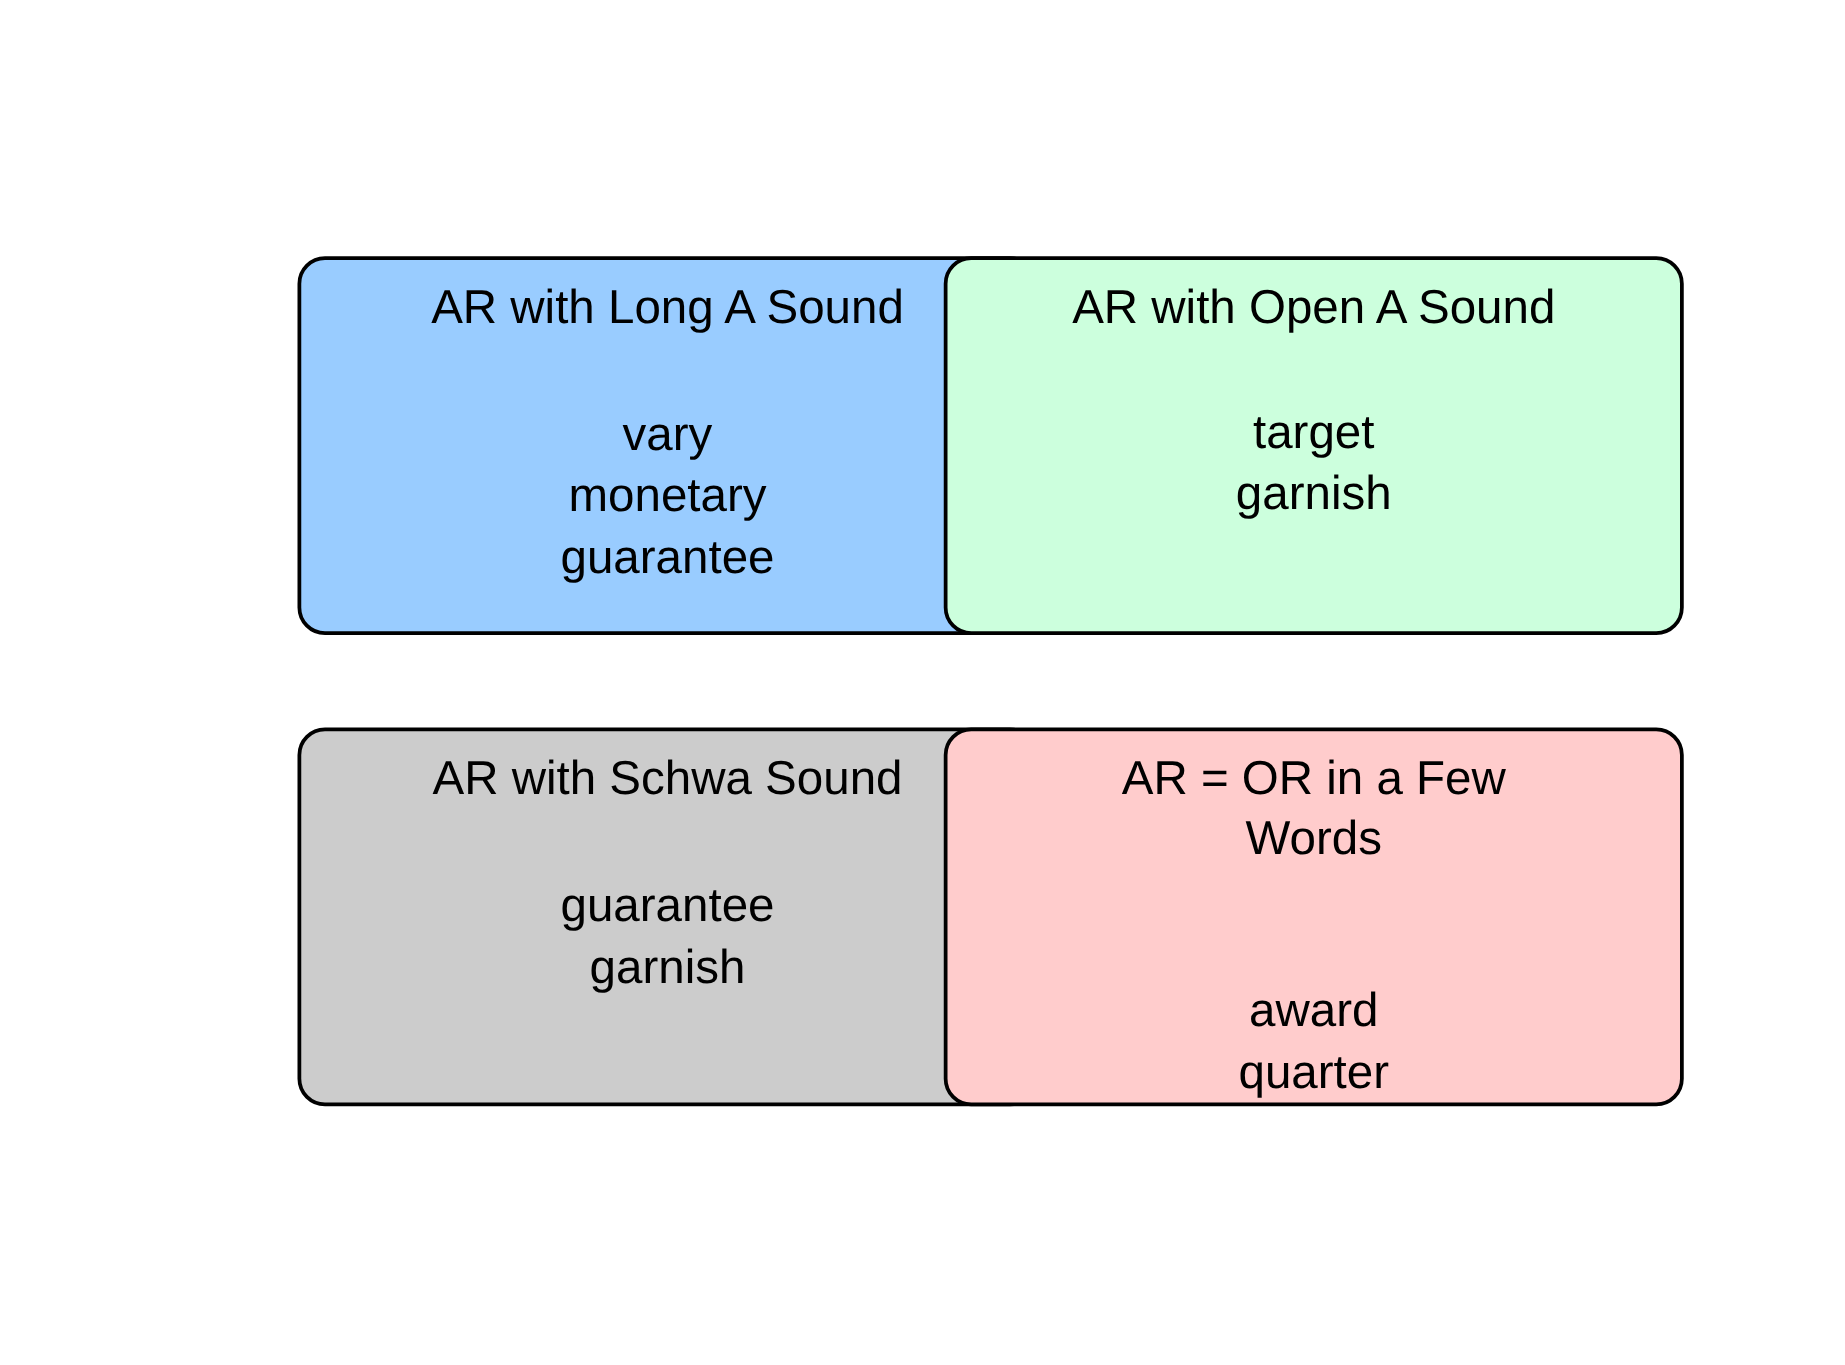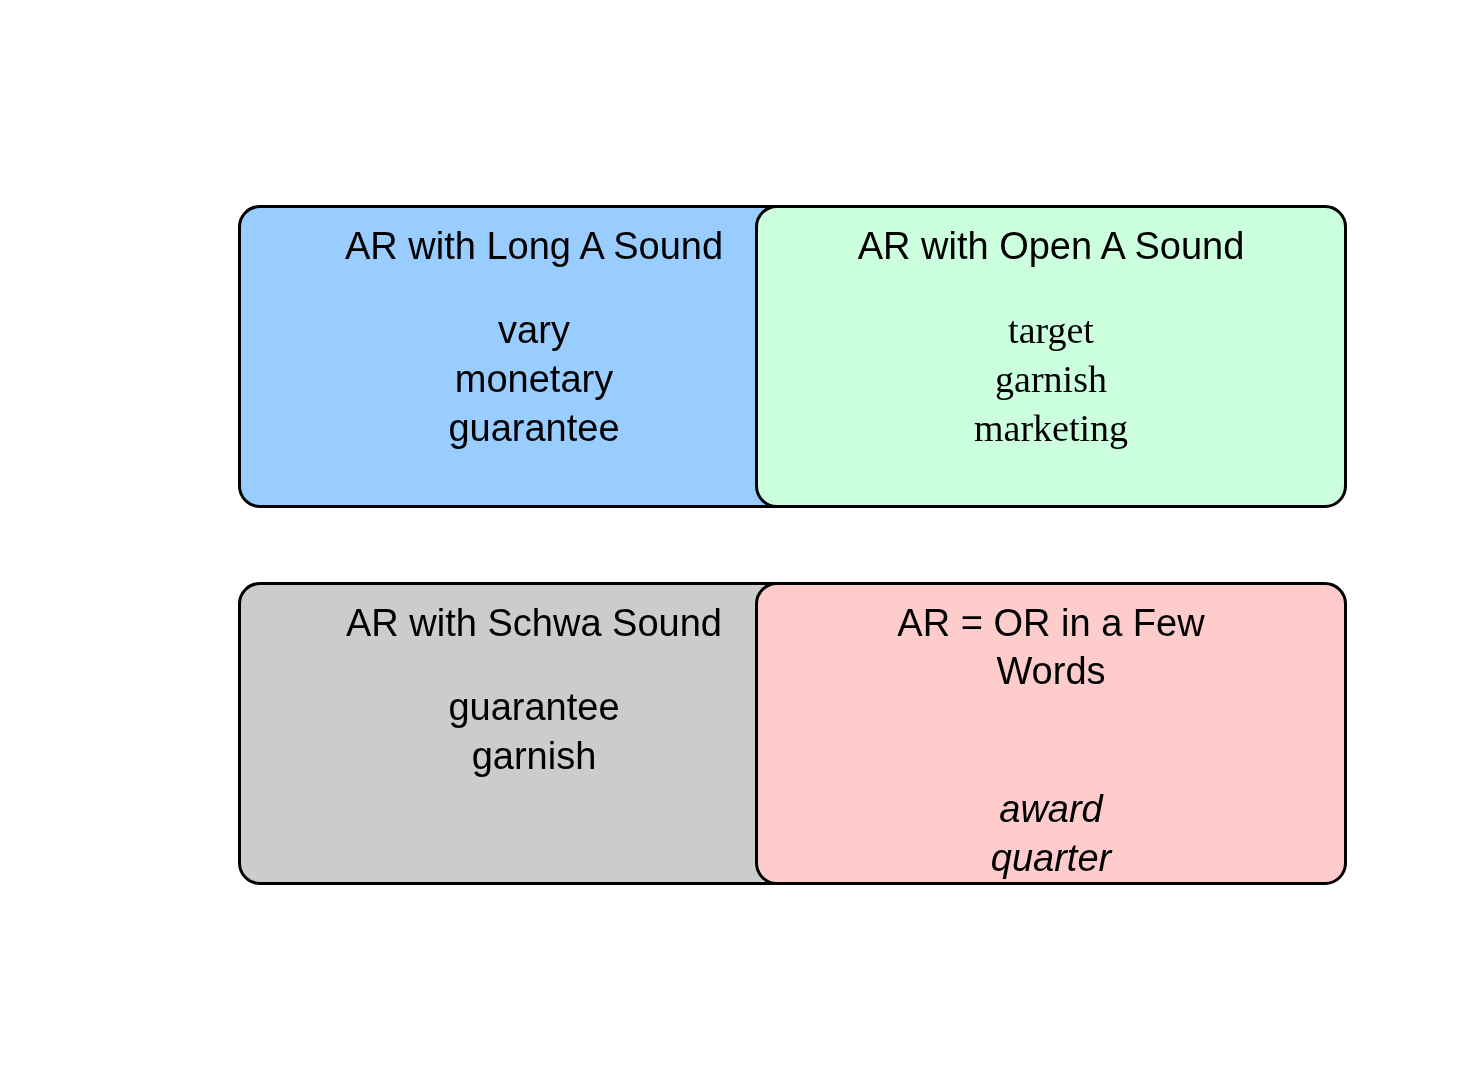--- a/index.html
+++ b/index.html
@@ -40,61 +40,60 @@
 
   .card-title {
     font-size: 38px;
     line-height: 48px;
     letter-spacing: 0px;
     white-space: normal;
     max-width: 100%;
   }
 
   .card-words {
-    margin-top: 36px;
+    margin-top: 54px;
     font-size: 38px;
     line-height: 49px;
   }
 
   .card-word {
     display: block;
     white-space: nowrap;
   }
 
   
   #card-0 { left: 238px; top: 205px; }
   #card-1 { left: 755px; top: 205px; }
   #card-2 { left: 238px; top: 582px; }
   #card-3 { left: 755px; top: 582px; }
 
   
   #card-3 .card-title { max-width: 360px; }
-  #card-3 .card-words { margin-top: 52px; font-style: italic; }
-  #card-1 .card-words { margin-top: 36px; font-family: Liberation Serif, serif; }
+  #card-3 .card-words { margin-top: 52px; }
+  #card-1 .card-words { margin-top: 52px; }
 </style>
 </head>
 <body>
 
 <div id="board" style="background: rgb(255, 255, 255);">
 
   <div class="card" id="card-0" style="background: rgb(153, 204, 255);">
     <div class="card-title">AR with Long A Sound</div>
     <div class="card-words">
       <span class="card-word">vary</span>
       <span class="card-word">monetary</span>
       <span class="card-word">guarantee</span>
     </div>
   </div>
 
   <div class="card" id="card-1" style="background: rgb(204, 255, 221);">
     <div class="card-title">AR with Open A Sound</div>
     <div class="card-words">
       <span class="card-word">target</span>
       <span class="card-word">garnish</span>
-      <span class="card-word">marketing</span>
     </div>
   </div>
 
   <div class="card" id="card-2" style="background: rgb(204, 204, 204);">
     <div class="card-title">AR with Schwa Sound</div>
     <div class="card-words">
       <span class="card-word">guarantee</span>
       <span class="card-word">garnish</span>
     </div>
   </div>

